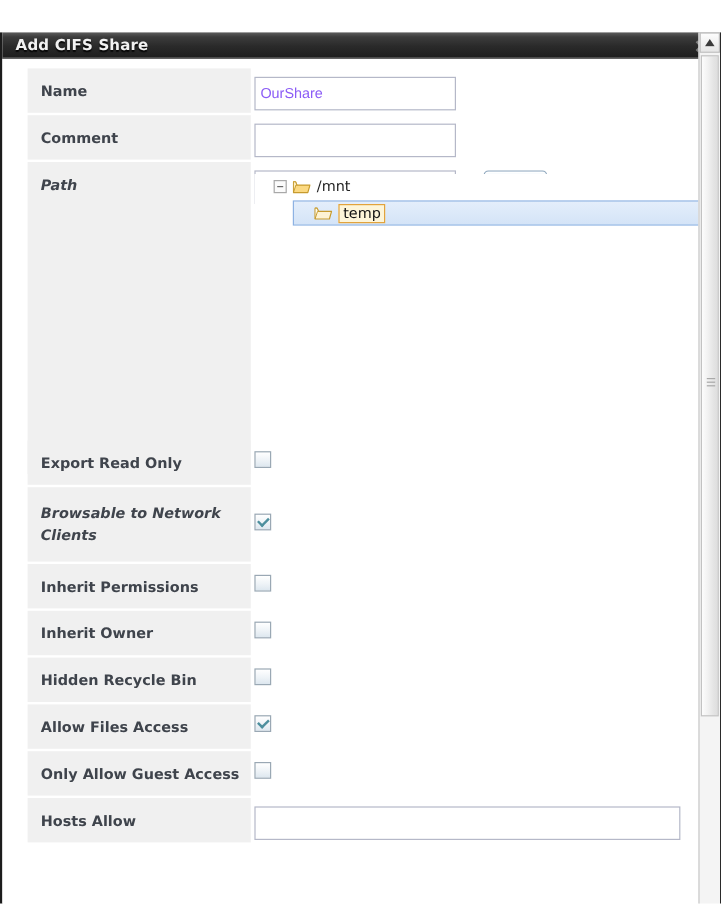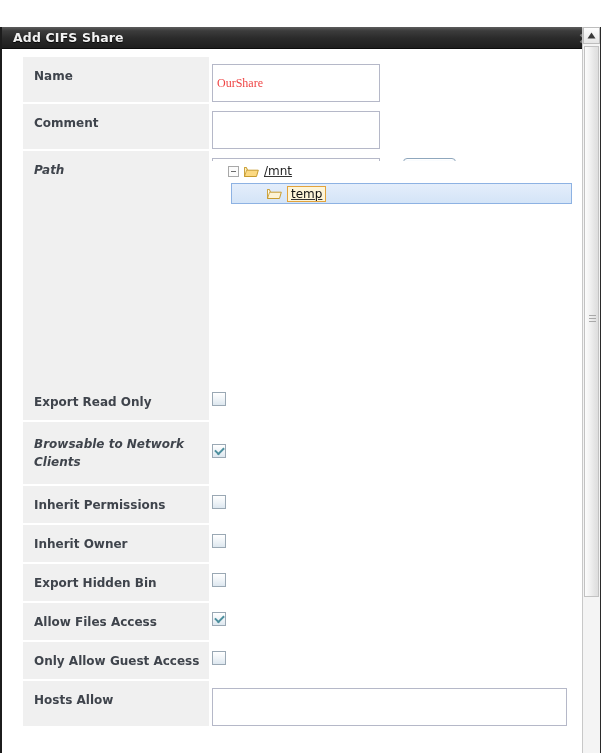--- a/index.html
+++ b/index.html
@@ -92,26 +92,26 @@
     padding-left: 3px;
     display: flex;
     align-items: flex-start;
     padding-top: 7px;
   }
 
   
   input.text {
     box-sizing: border-box;
     width: 168px;
-    height: 38px;
+    height: 28px;
     border: 1px solid #b5b8c8;
     background: #ffffff;
-    font-family: Liberation Serif, serif;
+    font-family: Liberation Sans, sans-serif;
     font-size: 12px;
-    color: #ef4444;
+    color: #8b5cf6;
     padding: 0 4px;
     outline: none;
   }
   input.text.wide { width: 355px; }
 
   
   .btn {
     margin-left: 23px;
     box-sizing: border-box;
     min-width: 48px;
@@ -161,30 +161,30 @@
     left: 2px;
     top: 4px;
     width: 5px;
     height: 1px;
     background: #6a6a6a;
   }
   .folder-icon { margin-right: 5px; flex: 0 0 auto; display: block; }
   .tree-label { line-height: 16px; }
 
   .tree-child-row {
-    margin-left: 19px;
+    margin-left: 32px;
     margin-top: 2px;
     width: 341px;
     height: 21px;
     box-sizing: border-box;
     border: 1px solid #8db2e3;
     background: linear-gradient(to bottom, #e4eefb 0%, #d4e4f7 100%);
     display: flex;
     align-items: center;
-    padding-left: 35px;
+    padding-left: 17px;
   }
   .tree-label.selected {
     background: #fdf5d9;
     border: 1px solid #e2a33c;
     padding: 0 3px;
     line-height: 14px;
     color: #111111;
   }
 
   
@@ -294,21 +294,21 @@
       <div class="row">
         <div class="row-label tall" style="padding-bottom:232px;font-style:italic;">Path</div>
         <div class="row-field" style="display:block;">
           <div style="display:flex;align-items:flex-start;">
             <input class="text" type="text" value="/mnt/temp" style="">
             <button class="btn">Close</button>
           </div>
         </div>
       </div>
 
-      <div class="tree" style="margin-top:-252px;text-decoration:underline;">
+      <div class="tree" style="margin-top:-252px;">
         <div class="tree-node root">
           <span class="expander"></span>
           <svg class="folder-icon" width="15" height="13" viewBox="0 0 15 13">
             <path d="M0.5 2.5 L0.5 11.5 L12.5 11.5 L14.3 5.2 L3.4 5.2 L2.3 2.5 Z" fill="#fbd982" stroke="#c79b2e" stroke-width="1" stroke-linejoin="round"></path>
             <path d="M0.5 2.5 L0.5 11.5 L2.6 5.2 L3.4 5.2 L2.3 2.5 Z" fill="#fdf0c4" stroke="#c79b2e" stroke-width="0.8"></path>
           </svg>
           <span class="tree-label">/mnt</span>
         </div>
         <div class="tree-child-row">
           <svg class="folder-icon" width="15" height="13" viewBox="0 0 15 13">
@@ -341,21 +341,21 @@
       </div>
 
       <div class="row">
         <div class="row-label">Inherit Owner</div>
         <div class="row-field">
           <span class="checkbox"></span>
         </div>
       </div>
 
       <div class="row">
-        <div class="row-label">Export Hidden Bin</div>
+        <div class="row-label">Hidden Recycle Bin</div>
         <div class="row-field">
           <span class="checkbox"></span>
         </div>
       </div>
 
 
       <div class="row">
         <div class="row-label">Allow Files Access</div>
         <div class="row-field">
           <span class="checkbox checked"></span>

